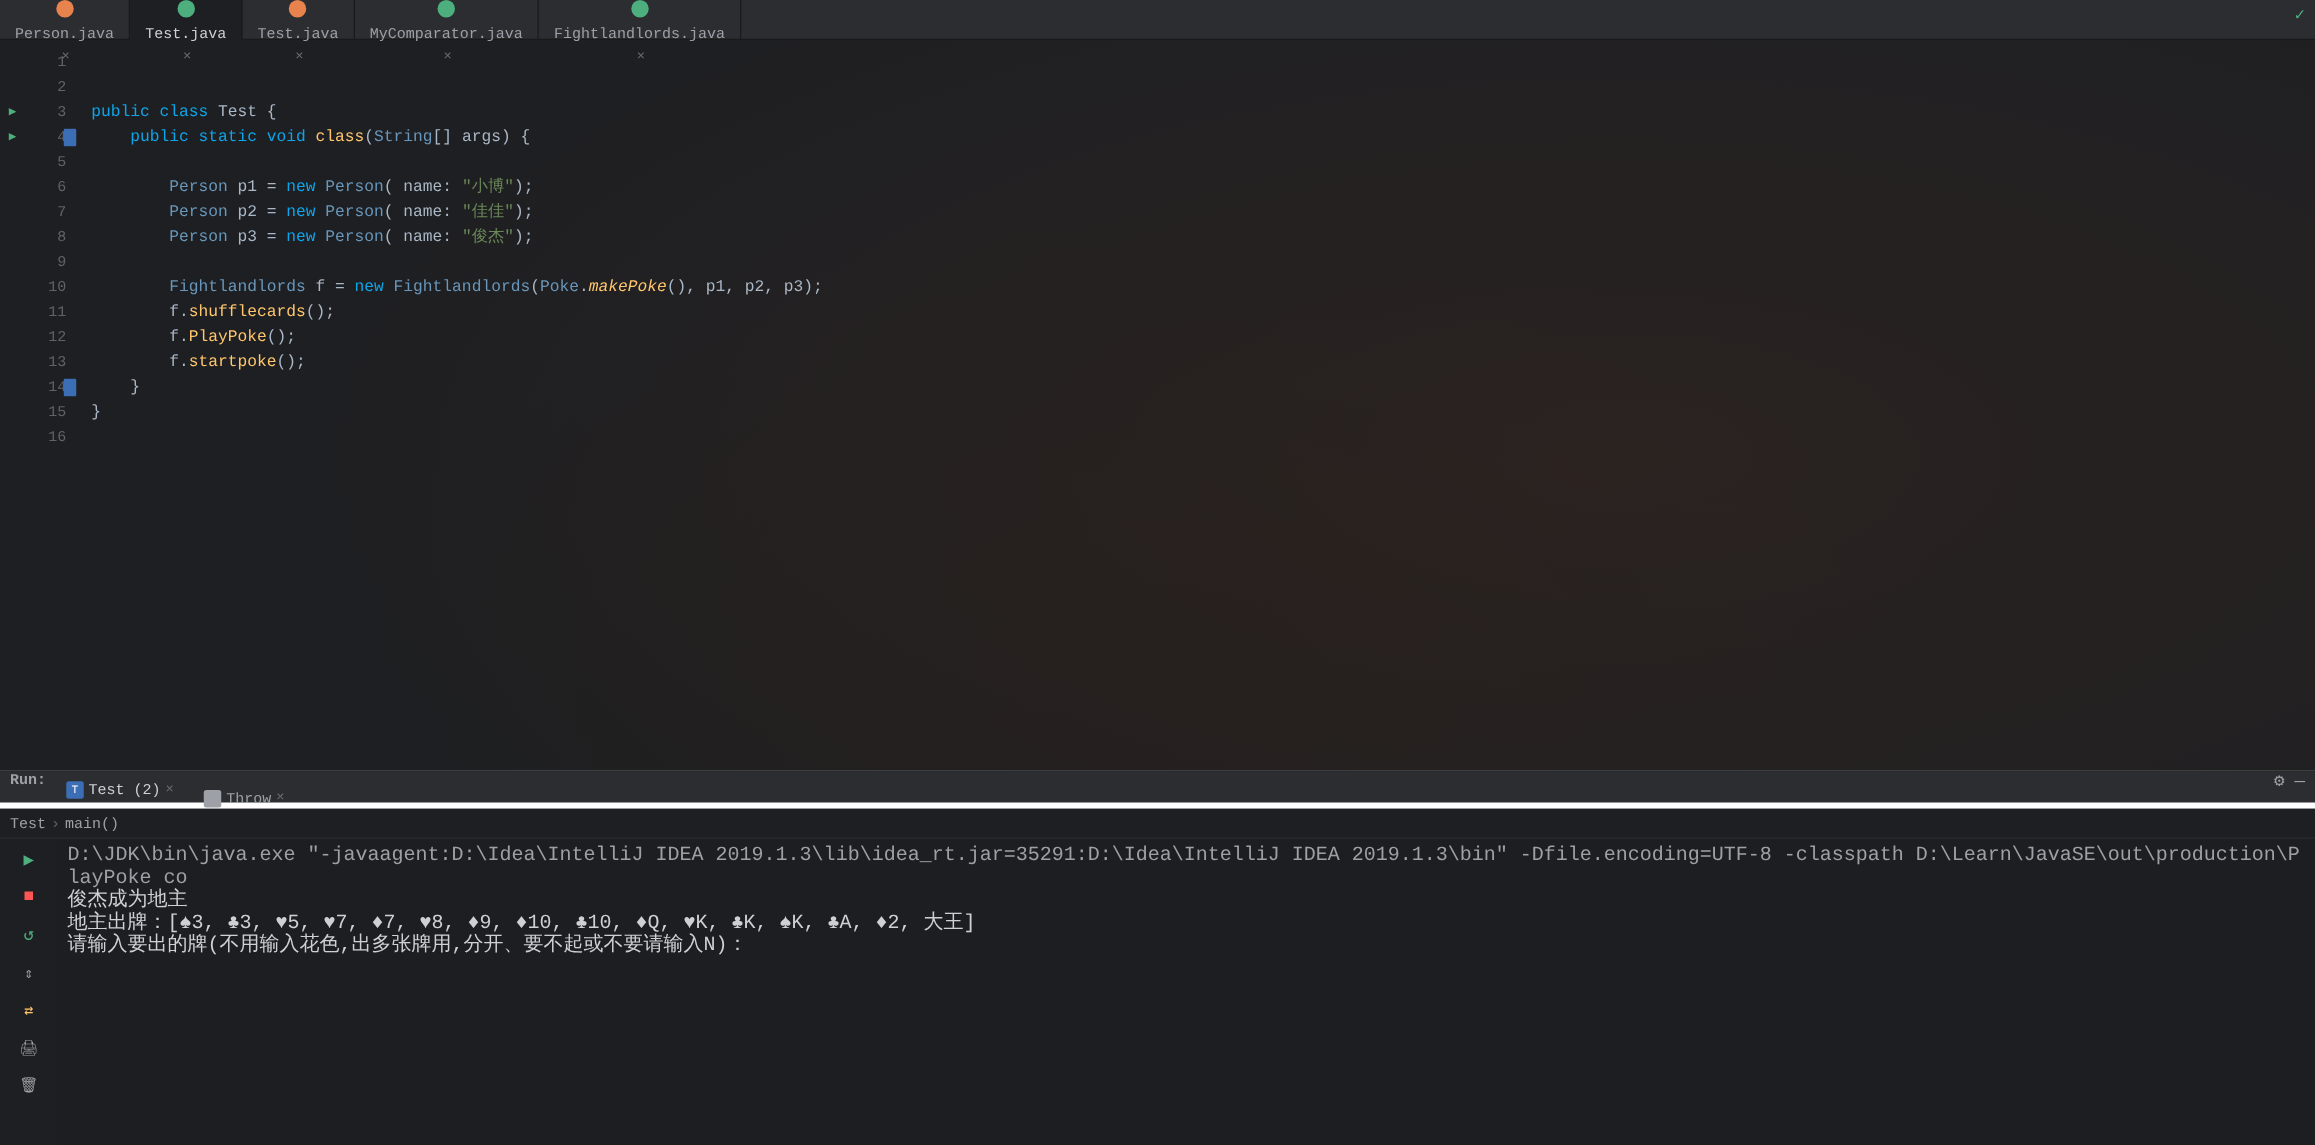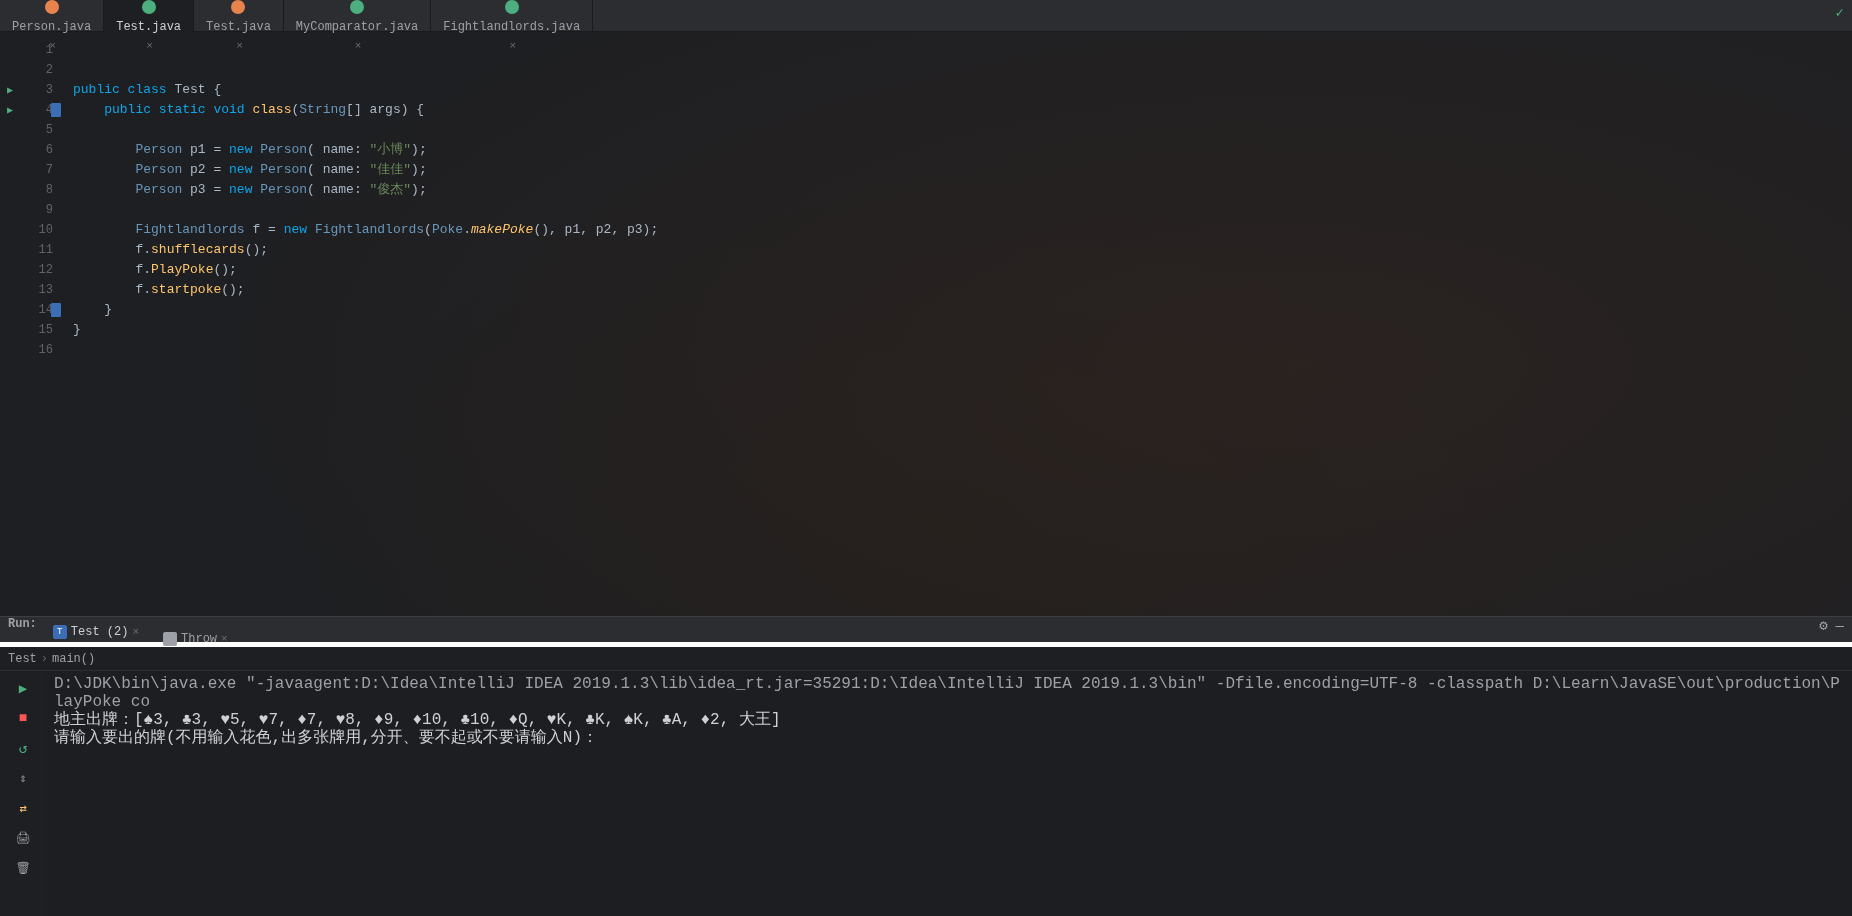--- a/index.html
+++ b/index.html
@@ -475,17 +475,18 @@
       <div class="run-icon-btn red">■</div>
       <div class="run-icon-btn green">↺</div>
       <div class="run-icon-btn" style="font-size:12px;">⇕</div>
       <div class="run-icon-btn yellow" style="font-size:12px;">⇄</div>
       <div class="run-icon-btn" style="font-size:12px;">🖨</div>
       <div class="run-icon-btn" style="font-size:12px;">🗑</div>
     </div>
 
     <div class="run-output">
       <div class="output-line cmd">D:\JDK\bin\java.exe "-javaagent:D:\Idea\IntelliJ IDEA 2019.1.3\lib\idea_rt.jar=35291:D:\Idea\IntelliJ IDEA 2019.1.3\bin" -Dfile.encoding=UTF-8 -classpath D:\Learn\JavaSE\out\production\PlayPoke co</div>
+      <div class="output-line cn">俊杰成为地主</div>
       <div class="output-line cn">地主出牌：[♠3, ♣3, ♥5, ♥7, ♦7, ♥8, ♦9, ♦10, ♣10, ♦Q, ♥K, ♣K, ♠K, ♣A, ♦2, 大王]</div>
       <div class="output-line cn">请输入要出的牌(不用输入花色,出多张牌用,分开、要不起或不要请输入N)：</div>
     </div>
   </div>
 </div>
 
 </body></html>

